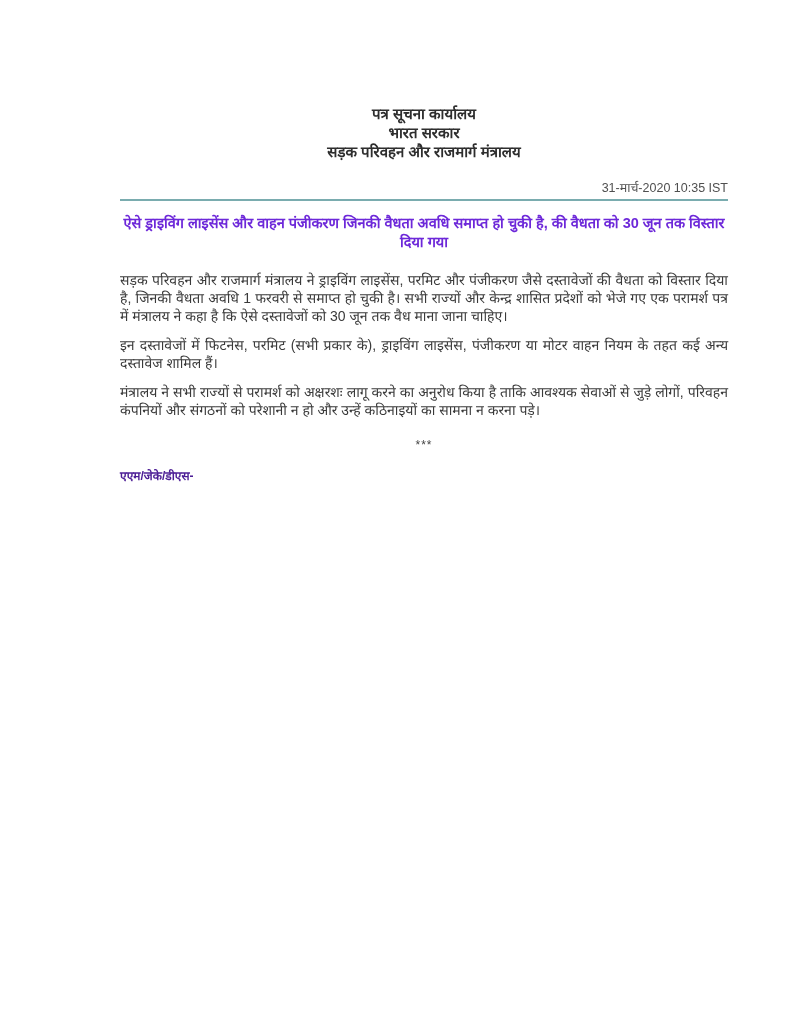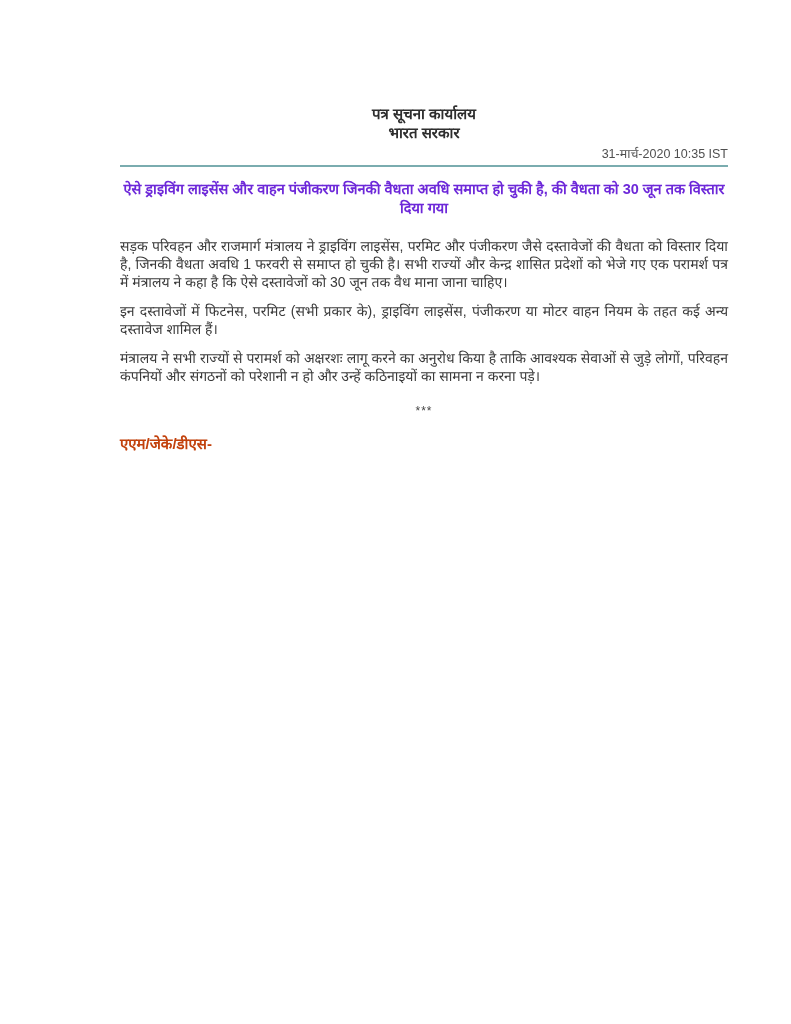--- a/index.html
+++ b/index.html
@@ -30,21 +30,21 @@
     font-weight: bold;
     font-size: 15px;
     line-height: 19px;
     color: #2e2e2e;
   }
   .org-line { white-space: nowrap; }
   .date-line {
     text-align: right;
     font-size: 12.5px;
     color: #4f4f4f;
-    margin-top: 3px;
+    margin-top: 18px;
     padding-bottom: 2px;
   }
   .rule {
     height: 2px;
     width: 100%;
     background: #7aacaf;
     margin-top: 1px;
   }
   .headline {
     margin: 13px 0 0 0;
@@ -78,33 +78,34 @@
   .separator {
     margin-top: 19px;
     text-align: center;
     font-size: 12px;
     letter-spacing: 1px;
     color: #454545;
   }
   .signature {
     margin-top: 15px;
     font-weight: bold;
-    font-size: 15px;
-    color: #c2410c;
+    font-size: 12px;
+    color: #4c1d95;
   }
 </style>
 </head>
 <body>
 
 <div class="page">
   <div class="content">
 
     <div class="org-block">
       <div class="org-line">पत्र सूचना कार्यालय</div>
       <div class="org-line">भारत सरकार</div>
+      <div class="org-line">सड़क परिवहन और राजमार्ग मंत्रालय</div>
     </div>
 
     <div class="date-line">31-मार्च-2020 10:35 IST</div>
 
     <div class="rule" style="background: rgb(122, 172, 175);"></div>
 
     <h1 class="headline">ऐसे ड्राइविंग लाइसेंस और वाहन पंजीकरण जिनकी वैधता अवधि समाप्त हो चुकी है, की वैधता को 30 जून तक विस्तार दिया गया</h1>
 
 
     <div class="body-text">

